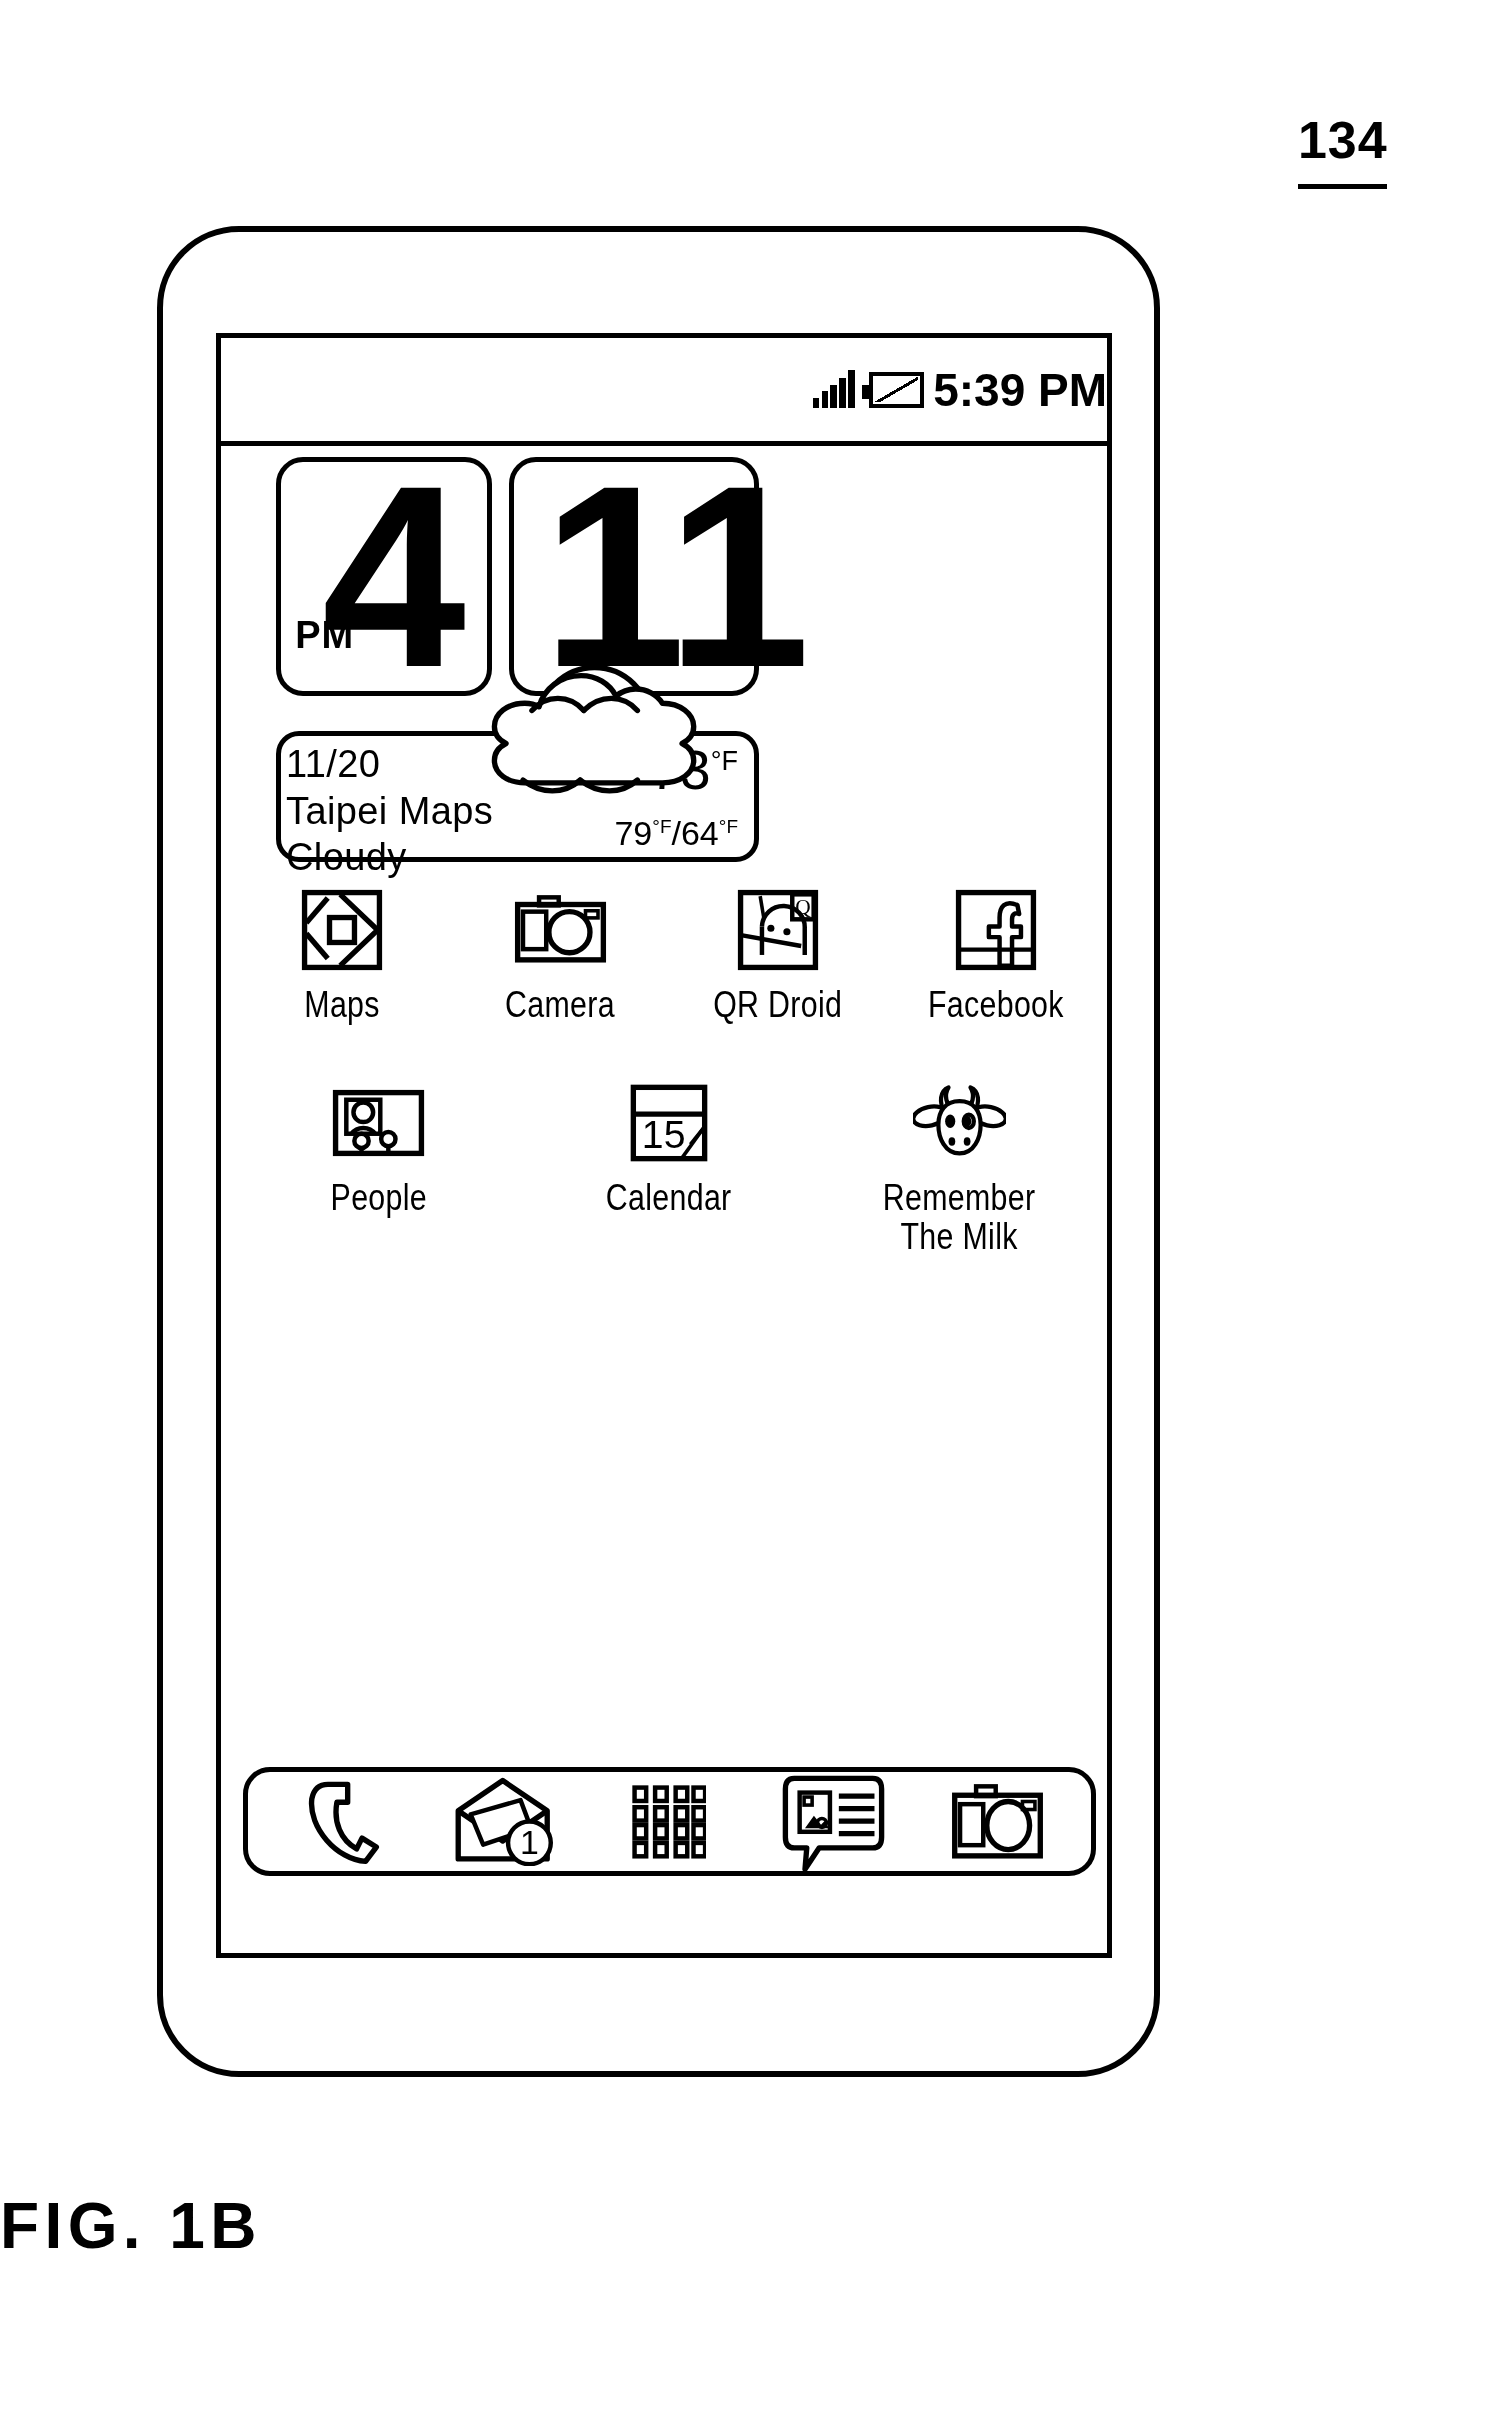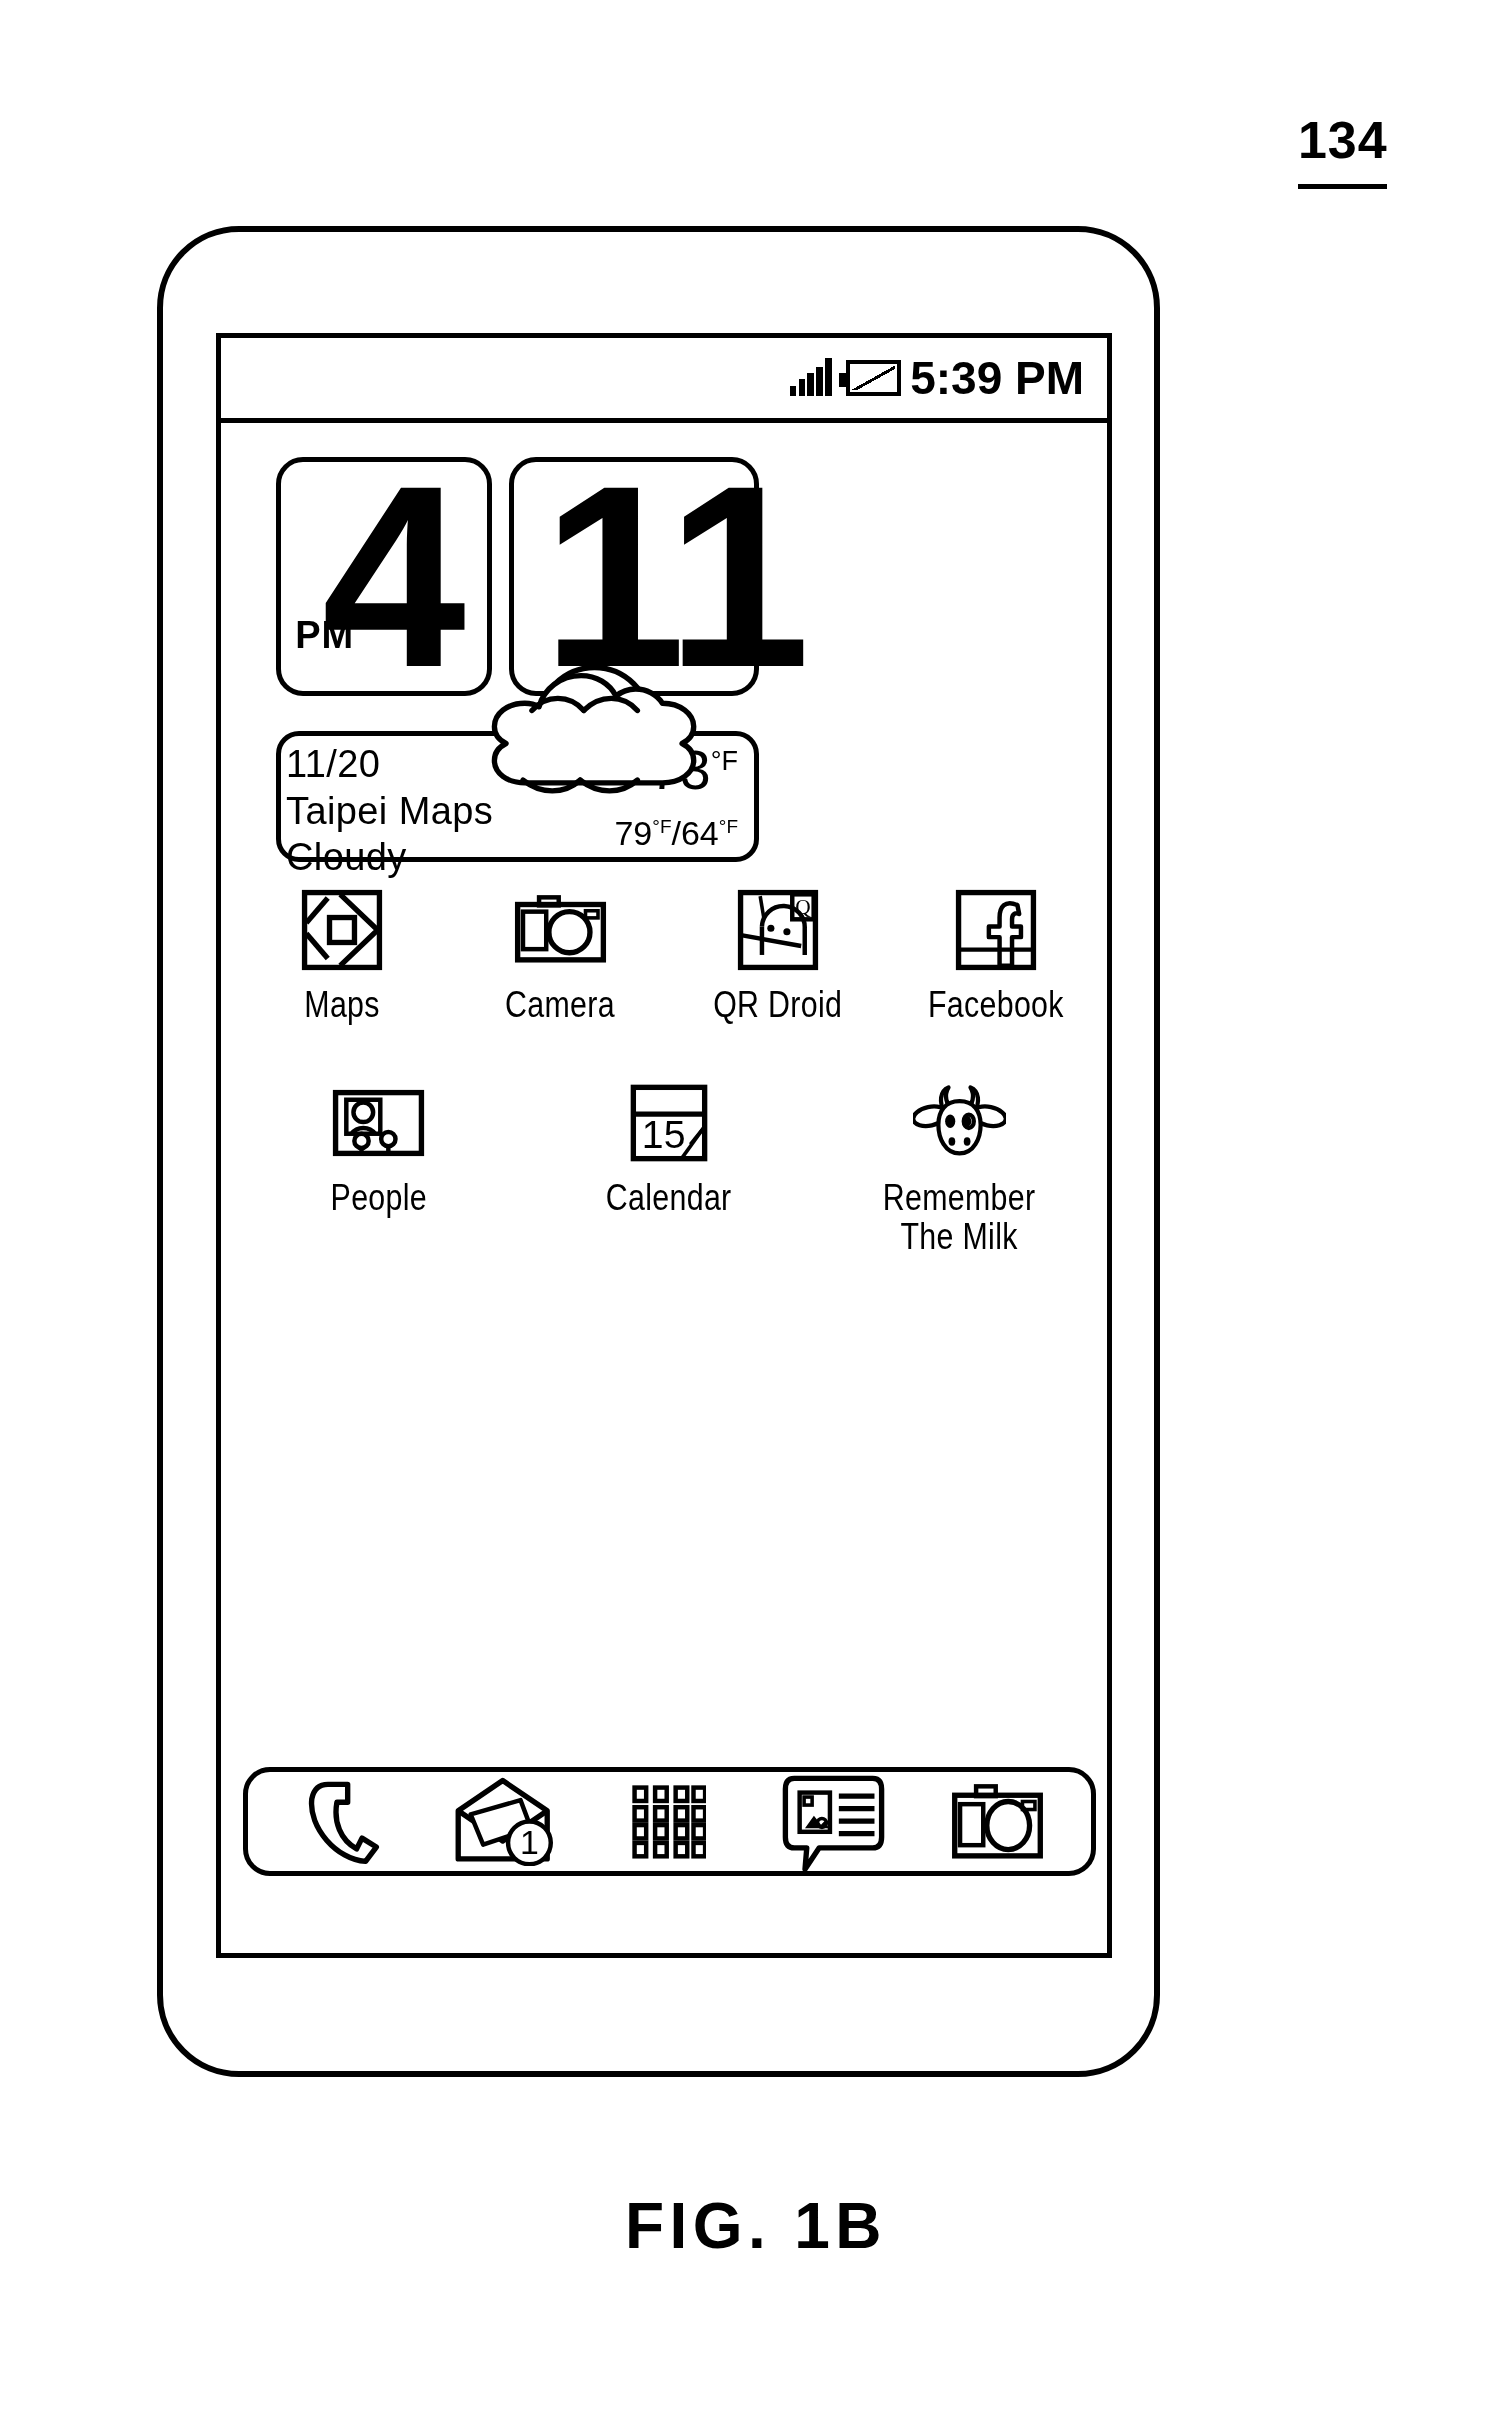--- a/index.html
+++ b/index.html
@@ -54,27 +54,26 @@
     box-sizing: border-box;
     background: #fff;
   }
 
   
   .status-bar {
     position: absolute;
     left: 0;
     top: 0;
     width: 100%;
-    height: 85px;
+    height: 108px;
     border-bottom: 5.4px solid #000;
     box-sizing: border-box;
     display: flex;
     align-items: center;
     justify-content: flex-end;
-    padding-right: 23px;
     gap: 9px;
   }
   .signal-bars {
     display: flex;
     align-items: flex-end;
     gap: 2.7px;
     height: 36px;
   }
   .signal-bars i {
     display: block;
@@ -288,21 +287,21 @@
     width: 134px;
     height: 89px;
   }
 
   
   .fig-caption {
     position: absolute;
     left: 0;
     top: 2189px;
     width: 1512px;
-    text-align: center;
+    text-align: left;
     font-size: 64px;
     font-weight: 700;
     letter-spacing: 5.4px;
     font-family: "Liberation Sans", sans-serif;
   }
 
   svg { display: block; }
 </style>
 </head>
 <body>

